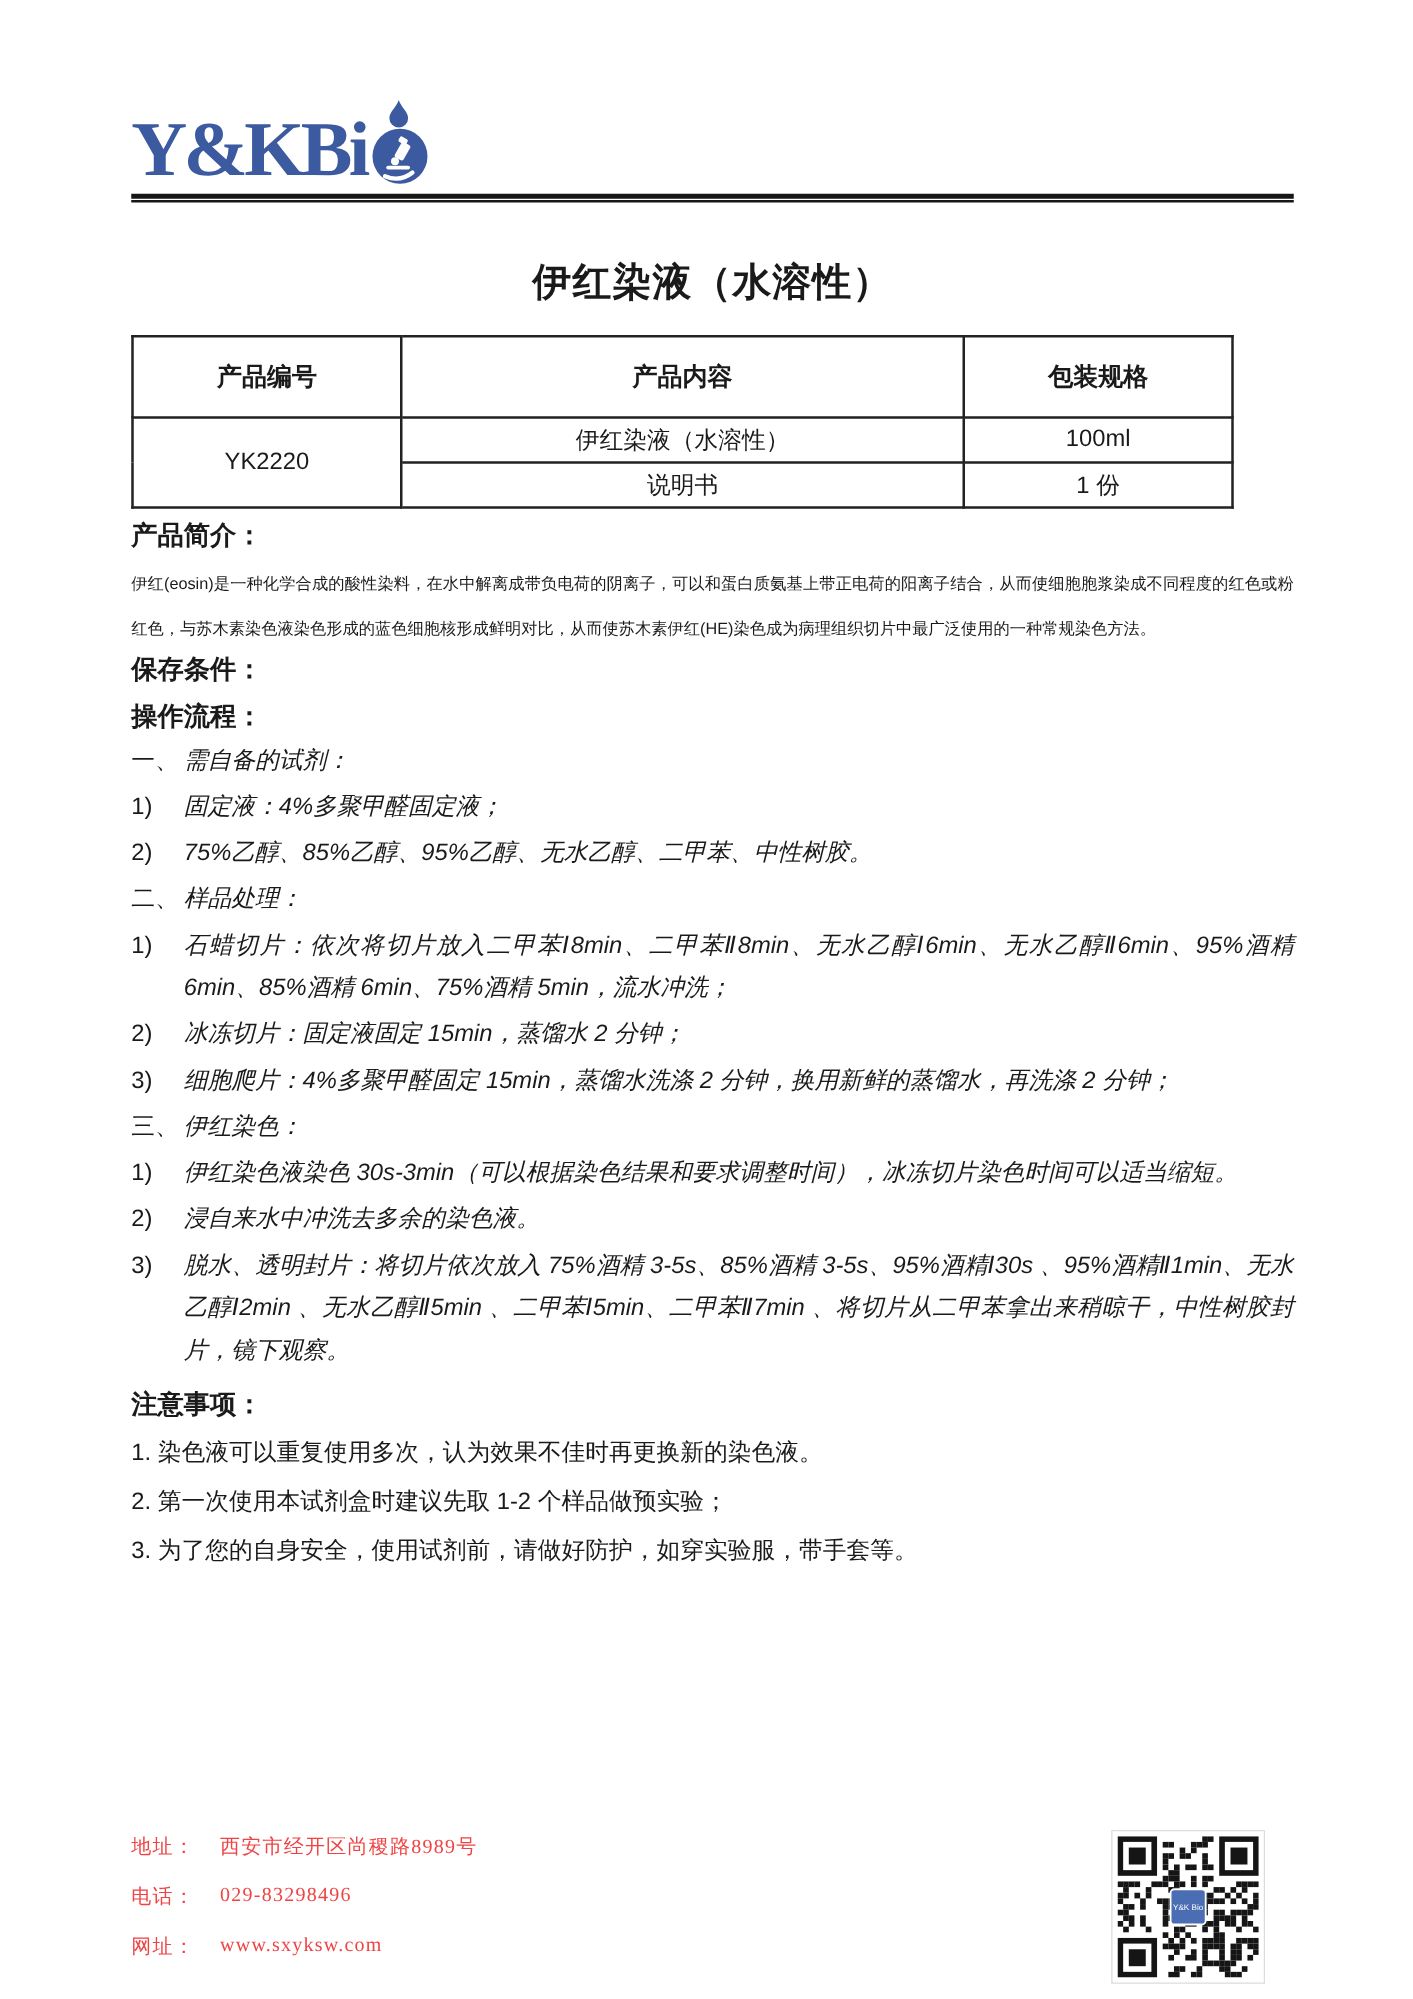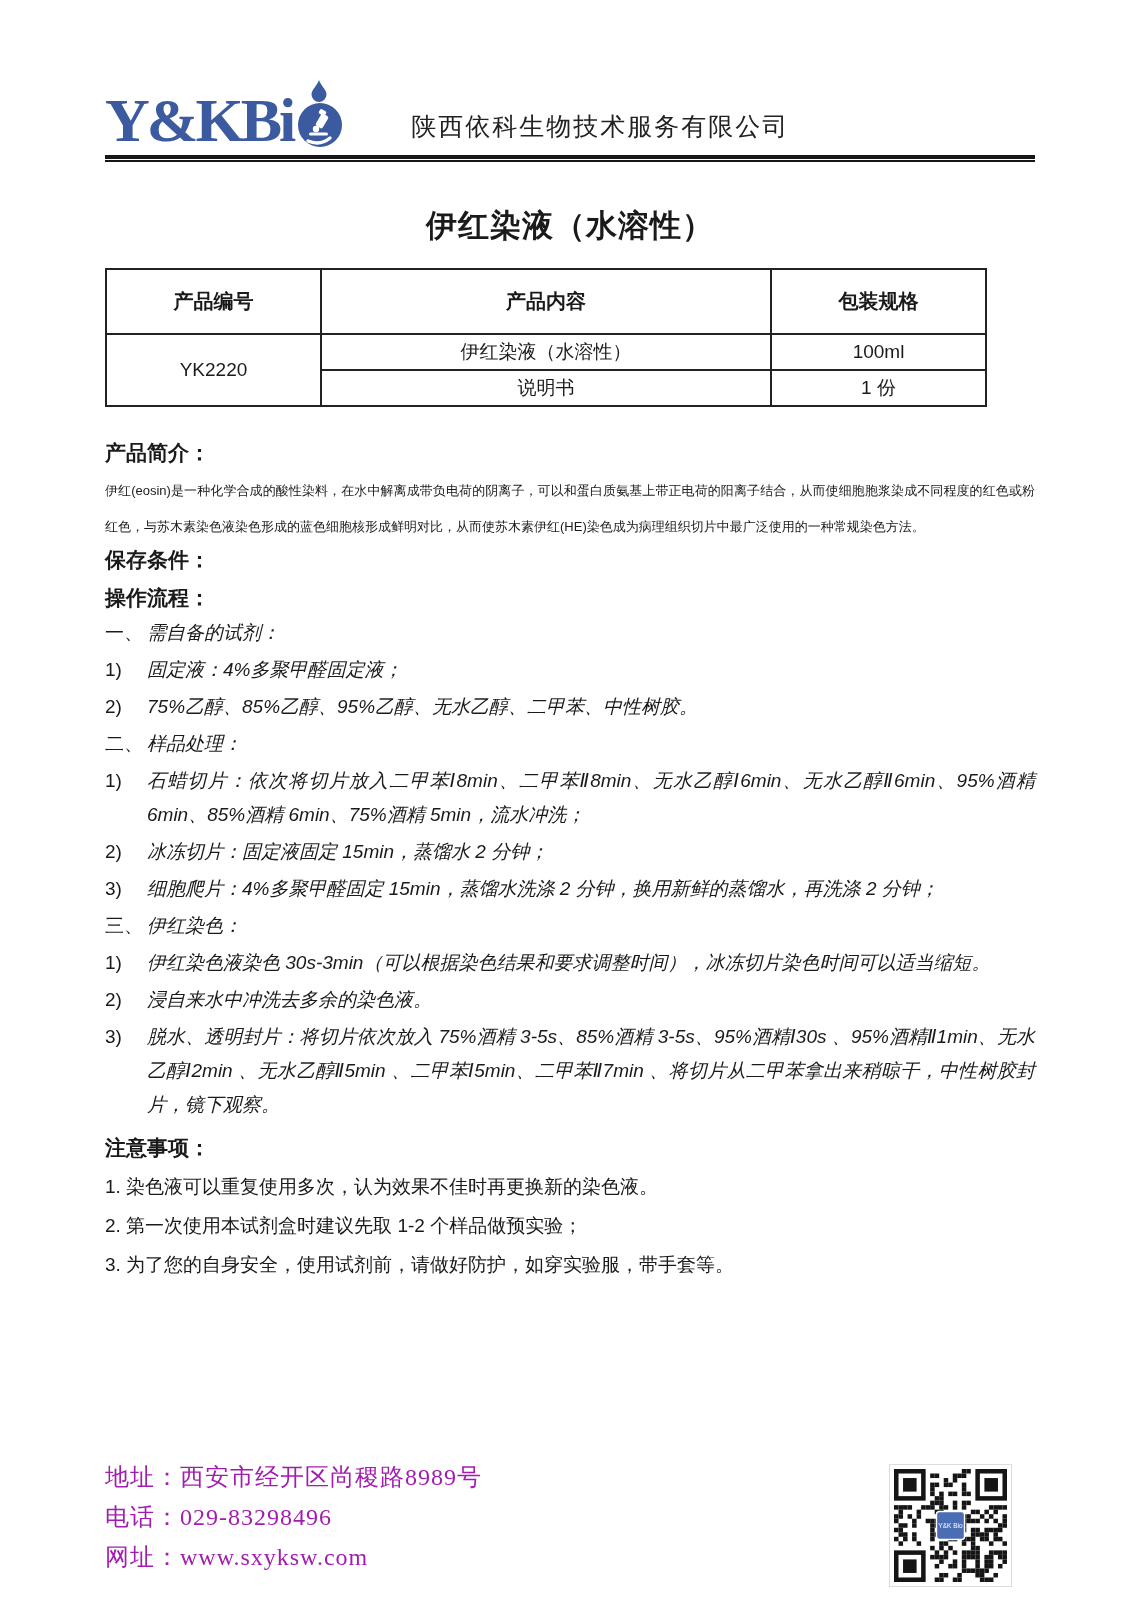--- a/index.html
+++ b/index.html
@@ -46,21 +46,21 @@
     margin-top: 44px;
     text-align: center;
     font-size: 31px; font-weight: 700;
     letter-spacing: 1px;
     line-height: 40px;
   }
 
   
   .sec-h { font-size: 21px; font-weight: 700; line-height: 28px; }
   .h-pack    { margin-top: 52px; }
-  .h-intro   { margin-top: 32px; }
+  .h-intro   { margin-top: 8px; }
   .h-storage { margin-top: 2px;  }
   .h-proc    { margin-top: 10px; }
   .h-notes   { margin-top: 12px; }
 
   
   table.pack {
     margin-top: 22px;
     width: 880px;
     border-collapse: collapse;
     table-layout: fixed;
@@ -86,24 +86,24 @@
   .pitem .n { flex: 0 0 42px; }
   .pitem .t { flex: 1; text-align: justify; font-style: italic; }
 
   .notes-list { margin-top: 6px; }
   .note { font-size: 19px; line-height: 37px; margin-top: 2px; }
 
   
   .footer {
     position: absolute; left: 105px; bottom: 22px;
     font-family: "Liberation Serif", "DejaVu Serif", serif;
-    font-size: 24px; color: #a21caf;
+    font-size: 16px; color: #ef4444;
   }
   .frow { height: 40px; display: flex; align-items: center; letter-spacing: 1px; }
-  .frow .fv { margin-left: 0; }
+  .frow .fv { margin-left: 20px; }
 
   .qr {
     position: absolute; right: 118px; bottom: 12px;
     background: #fff;
     border: 1px solid #dcdcdc;
     padding: 4px;
     line-height: 0;
   }
 </style>
 </head>
@@ -123,21 +123,20 @@
           <g fill="#ffffff" stroke="none">
             <rect x="24" y="30" width="7" height="5" rx="1.5" transform="rotate(30 27.5 32.5)"></rect>
             <rect x="23" y="34" width="8" height="14" rx="2" transform="rotate(30 27 41)"></rect>
             <circle cx="21" cy="49" r="3.2"></circle>
             <rect x="14" y="52.5" width="19" height="3" rx="1.5"></rect>
             <path d="M13 61 q12 5 22 -3" fill="none" stroke="#ffffff" stroke-width="3.4" stroke-linecap="round"></path>
           </g>
         </svg>
       </span>
     </div>
-    <div class="company">陕西依科生物技术服务有限公司</div>
   </div>
   <div class="rule"></div>
 
   <div class="doc-title">伊红染液（水溶性）</div>
 
   <table class="pack">
     <colgroup>
         <col style="width:215px">
         <col style="width:450px">
         <col style="width:215px">

